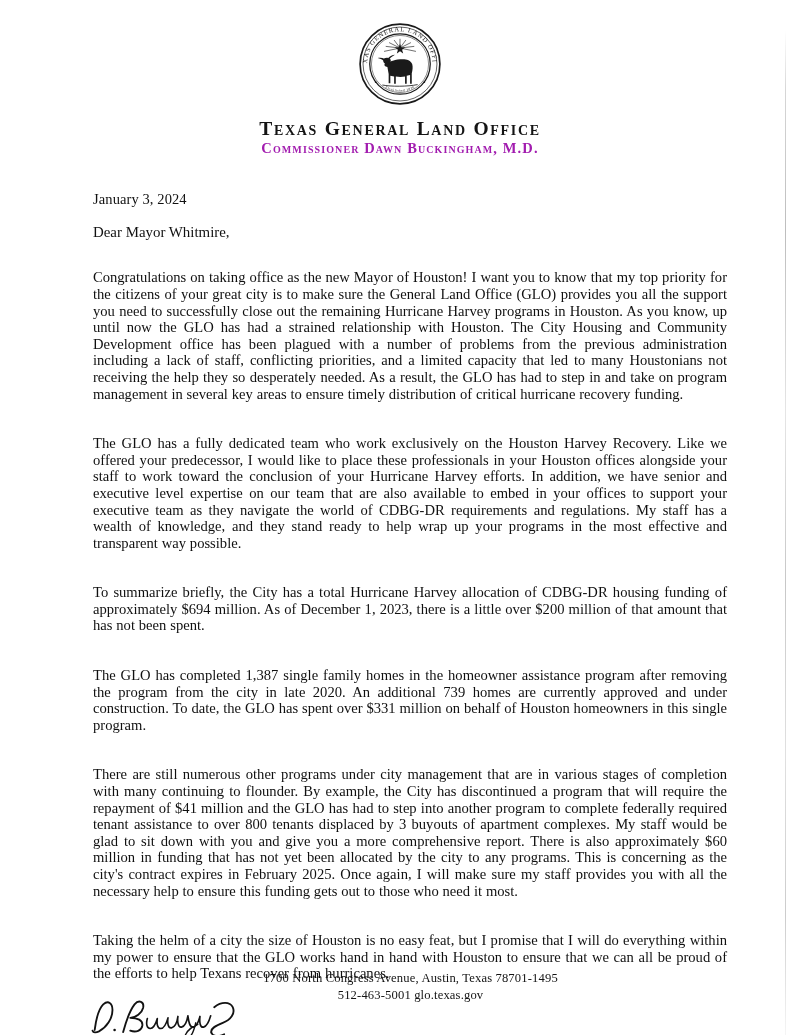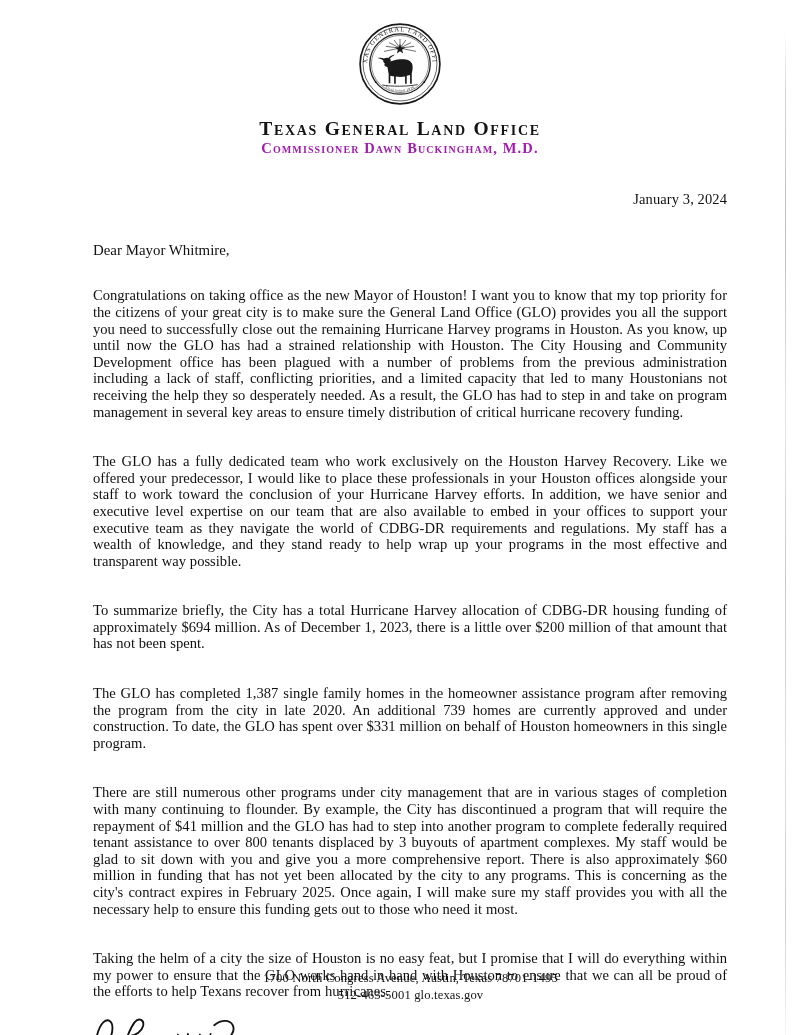--- a/index.html
+++ b/index.html
@@ -69,26 +69,26 @@
     line-height: 1.1;
     color: #a21caf;
   }
   .sheet {
     width: 634px;
     margin-left: 93px;
   }
 
   .date-line {
     margin-top: 34px;
-    text-align: right;
+    text-align: left;
     font-size: 14.5px;
     letter-spacing: 0.1px;
   }
   .salutation {
-    margin-top: 34px;
+    margin-top: 16px;
     font-size: 14.9px;
   }
 
   .para {
     margin-top: 33px;
     font-size: 14.6px;
     line-height: 16.6px;
     text-align: justify;
     text-justify: inter-word;
     word-spacing: 0.2px;

